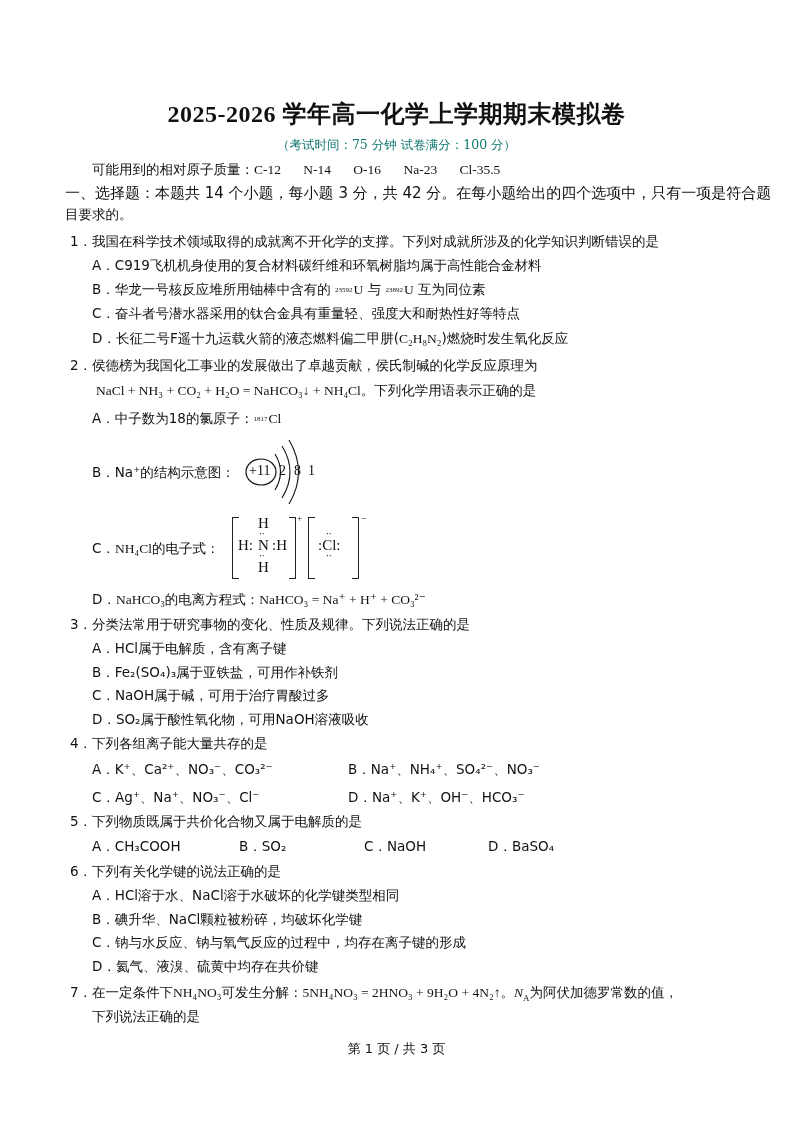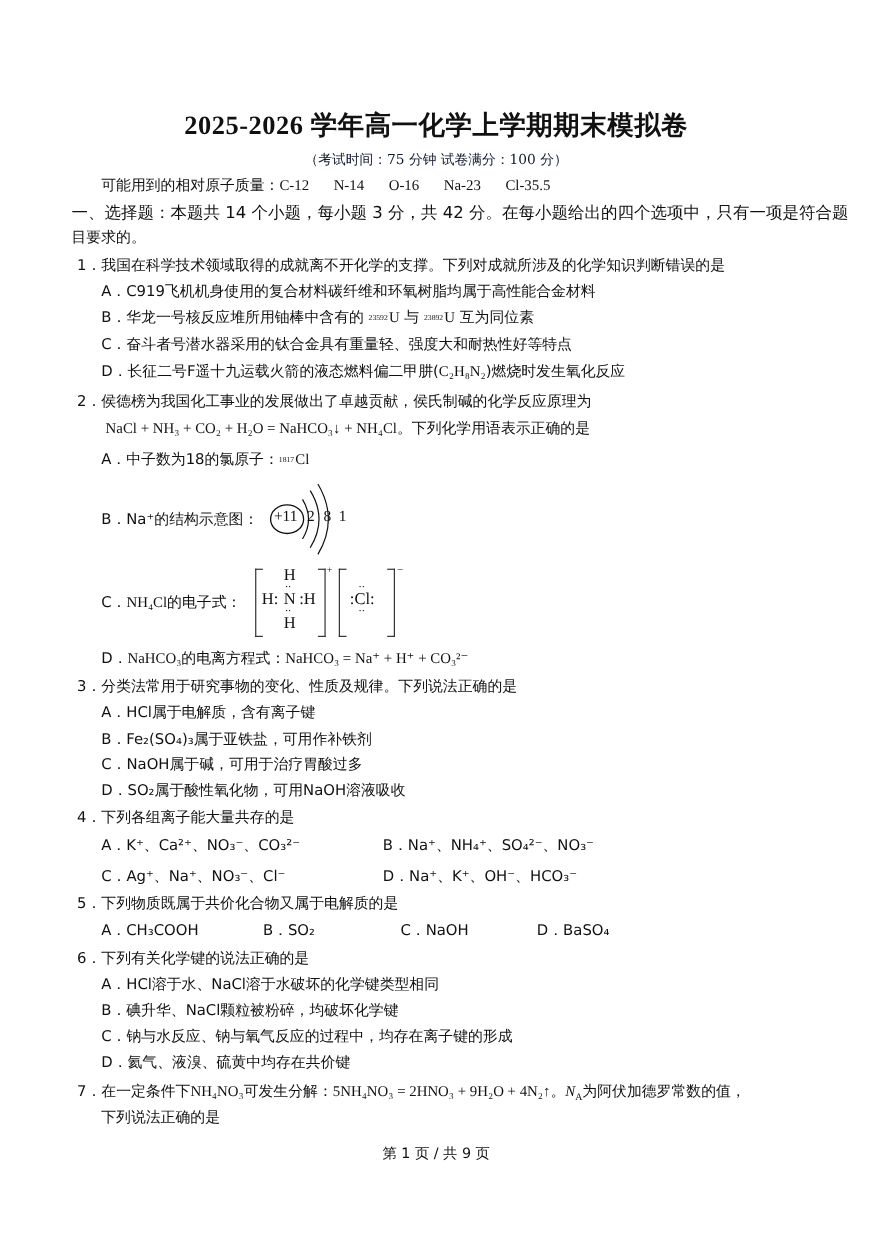--- a/index.html
+++ b/index.html
@@ -1,21 +1,21 @@
 <!DOCTYPE html>
 <html><head>
 <meta charset="utf-8">
 <style>
   html, body { margin:0; padding:0; background:#ffffff; }
   body { width:793px; height:1122px; position:relative; overflow:hidden;
          font-family:"DejaVu Serif","Liberation Serif",serif; color:#111; }
   .page { position:absolute; left:0; top:0; width:793px; height:1122px; }
   .title { position:absolute; left:0; width:793px; top:98px; text-align:center;
            font-family:"Liberation Serif","DejaVu Serif",serif; font-size:24px; font-weight:bold; letter-spacing:0.5px; }
-  .subtitle { position:absolute; left:0; width:793px; top:137px; text-align:center; font-size:12.5px; color:#0f172a; }
+  .subtitle { position:absolute; left:0; width:793px; top:137px; text-align:center; font-size:12.5px; color:#0f766e; }
   .line { position:absolute; font-family:"DejaVu Sans","Liberation Sans",sans-serif; font-size:13.5px; white-space:nowrap; line-height:18px; }
   .serif { font-family:"Liberation Serif","DejaVu Serif",serif; }
   sub, sup { font-size:9px; line-height:0; }
   .iso { display:inline-flex; flex-direction:row; vertical-align:middle; font-size:7px; line-height:8px; margin-right:1px; text-align:right; }
   .opt { position:absolute; font-family:"DejaVu Sans","Liberation Sans",sans-serif; font-size:13.5px; white-space:nowrap; line-height:18px; }
   .footer { position:absolute; left:0; width:793px; top:1040px; text-align:center; font-size:13px; font-family:"DejaVu Sans","Liberation Sans",sans-serif; }
   .diagram { position:absolute; }
   .bracket { position:absolute; border:1.2px solid #222; }
 </style>
 </head>
@@ -28,21 +28,21 @@
 
   <div class="line" style="left:92px; top:160px;">
     <span>可能用到的相对原子质量：</span><span class="serif">C-12</span>
     <span class="serif" style="margin-left:18px">N-14</span>
     <span class="serif" style="margin-left:18px">O-16</span>
     <span class="serif" style="margin-left:18px">Na-23</span>
     <span class="serif" style="margin-left:18px">Cl-35.5</span>
   </div>
 
   <div class="line" style="left:65px; top:184px; font-size:15px;">一、选择题：本题共 14 个小题，每小题 3 分，共 42 分。在每小题给出的四个选项中，只有一项是符合题</div>
-  <div class="line" style="left:65px; top:207px;">目要求的。</div>
+  <div class="line" style="left:65px; top:207px;font-family:Liberation Mono, monospace;">目要求的。</div>
 
   <div class="line" style="left:70px; top:232px;">
     <span>1．</span><span>我国在科学技术领域取得的成就离不开化学的支撑。下列对成就所涉及的化学知识判断错误的是</span>
   </div>
   <div class="opt" style="left:92px; top:256px;">
     <span>A．</span><span>C919飞机机身使用的复合材料碳纤维和环氧树脂均属于高性能合金材料</span>
   </div>
   <div class="opt" style="left:92px; top:280px;">
     <span>B．</span><span>华龙一号核反应堆所用铀棒中含有的</span>
     <span class="iso serif">
@@ -150,14 +150,14 @@
   <div class="opt" style="left:92px; top:886px;"><span>A．</span><span>HCl溶于水、NaCl溶于水破坏的化学键类型相同</span></div>
   <div class="opt" style="left:92px; top:910px;"><span>B．</span><span>碘升华、NaCl颗粒被粉碎，均破坏化学键</span></div>
   <div class="opt" style="left:92px; top:933px;"><span>C．</span><span>钠与水反应、钠与氧气反应的过程中，均存在离子键的形成</span></div>
   <div class="opt" style="left:92px; top:957px;"><span>D．</span><span>氦气、液溴、硫黄中均存在共价键</span></div>
 
   <div class="line" style="left:70px; top:983px;">
     <span>7．</span><span>在一定条件下</span><span class="serif">NH₄NO₃</span><span>可发生分解：</span><span class="serif">5NH₄NO₃ = 2HNO₃ + 9H₂O + 4N₂↑</span><span>。</span><i class="serif">N</i><sub class="serif">A</sub><span>为阿伏加德罗常数的值，</span>
   </div>
   <div class="line" style="left:92px; top:1007px;">下列说法正确的是</div>
 
-  <div class="footer">第 1 页 / 共 9 页</div>
+  <div class="footer">第 1 页 / 共 3 页</div>
 </div>
 
 </body></html>

